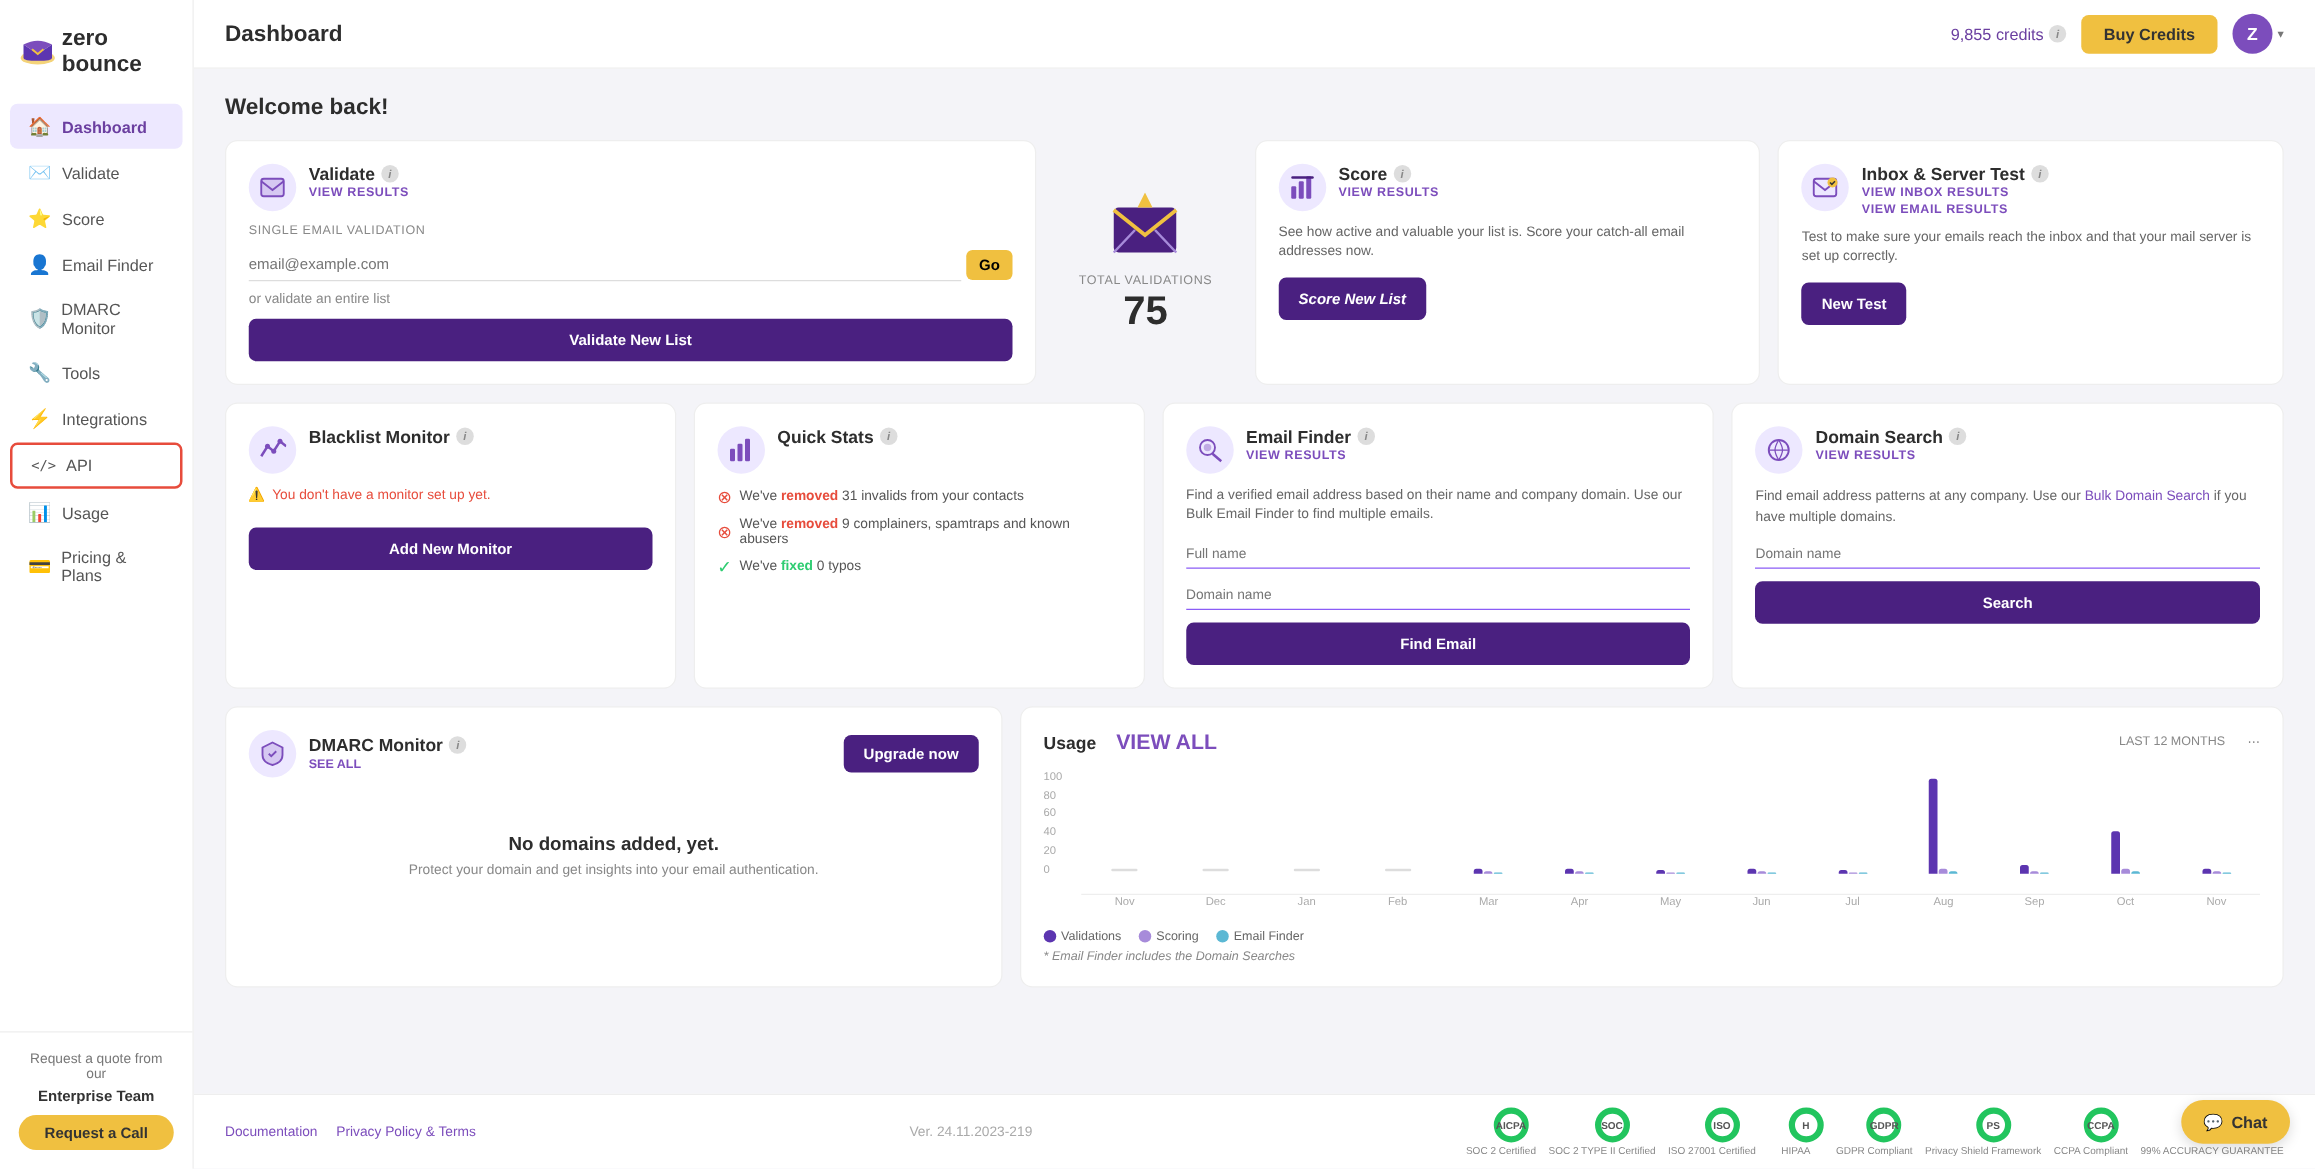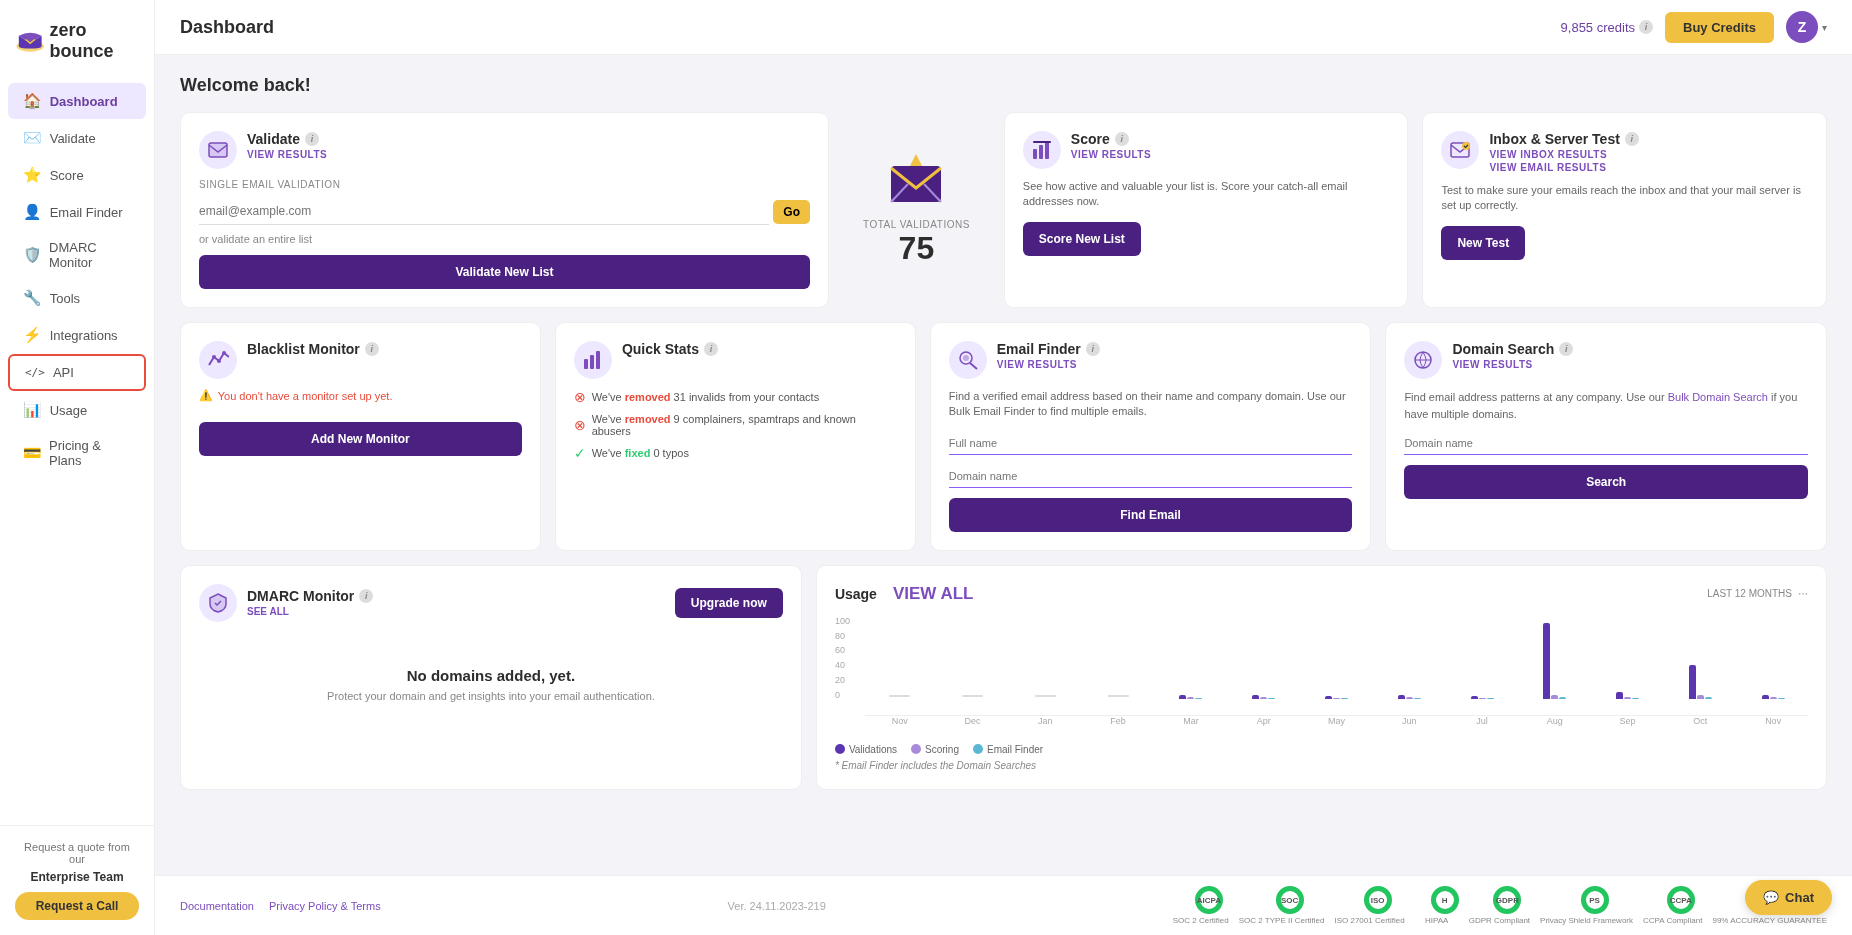--- a/index.html
+++ b/index.html
@@ -202,20 +202,21 @@
     .score-desc { font-size: 11px; color: #666; margin-bottom: 12px; line-height: 1.4; }
     .score-new-list-btn {
       background: #4a2080;
       color: #fff;
       border: none;
       border-radius: 6px;
       padding: 10px 16px;
       font-size: 12px;
       font-weight: 600;
       cursor: pointer;
+      font-style: italic;
     }
 
     
     .inbox-desc { font-size: 11px; color: #666; margin-bottom: 12px; line-height: 1.4; }
     .new-test-btn {
       background: #4a2080;
       color: #fff;
       border: none;
       border-radius: 6px;
       padding: 10px 16px;
@@ -310,21 +311,21 @@
       padding: 40px 20px;
     }
     .no-domains-title { font-size: 15px; font-weight: 700; color: #2d2d2d; margin-bottom: 6px; }
     .no-domains-desc { font-size: 11px; color: #888; text-align: center; }
 
     
     .usage-header { display: flex; align-items: center; justify-content: space-between; margin-bottom: 12px; }
     .usage-title-area { display: flex; align-items: center; gap: 10px; }
     .usage-title { font-size: 14px; font-weight: 700; color: #2d2d2d; }
     .view-all-link { font-size: 17px; color: #7c4dbc; font-weight: 600; cursor: pointer; margin-left: 6px; }
-    .last-months { font-size: 10px; color: #888; display: flex; align-items: center; gap: 6px; }
+    .last-months { font-size: 10px; color: #888; display: flex; align-items: center; gap: 18px; }
 
     
     .chart-area { position: relative; height: 120px; }
     .chart-legend { display: flex; gap: 14px; margin-top: 8px; align-items: center; }
     .legend-item { display: flex; align-items: center; gap: 4px; font-size: 10px; color: #666; }
     .legend-dot { width: 10px; height: 10px; border-radius: 50%; }
     .chart-note { font-size: 10px; color: #888; font-style: italic; margin-top: 5px; }
 
     
     .footer {

